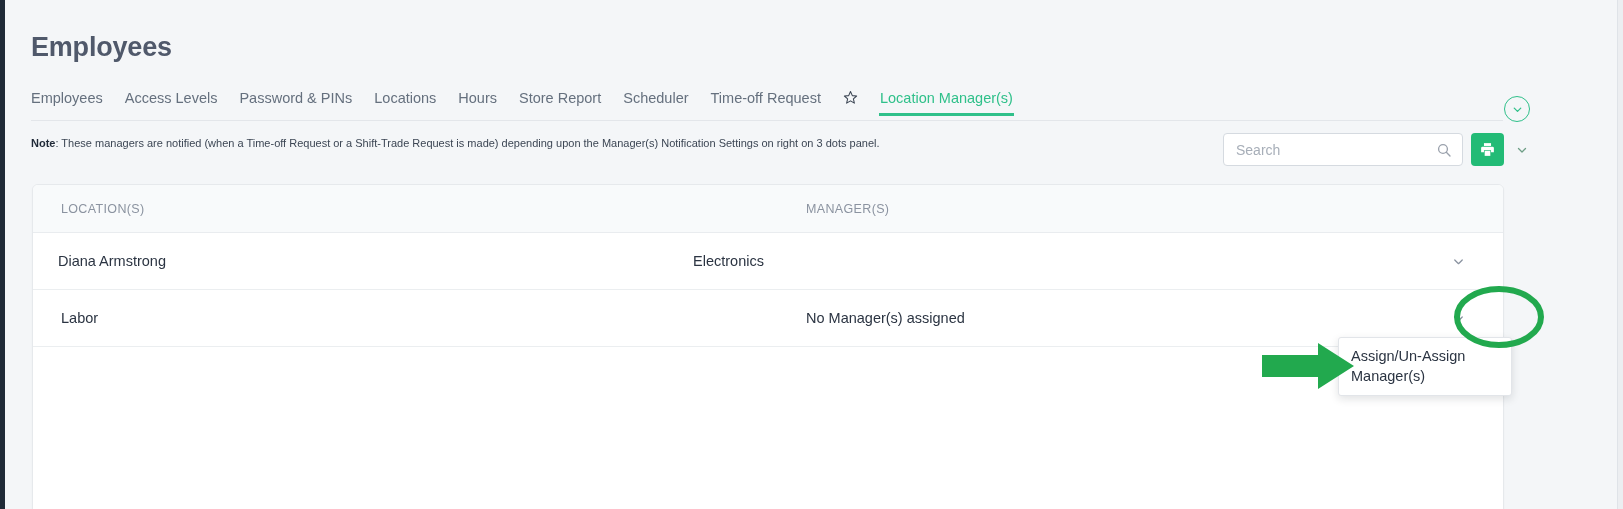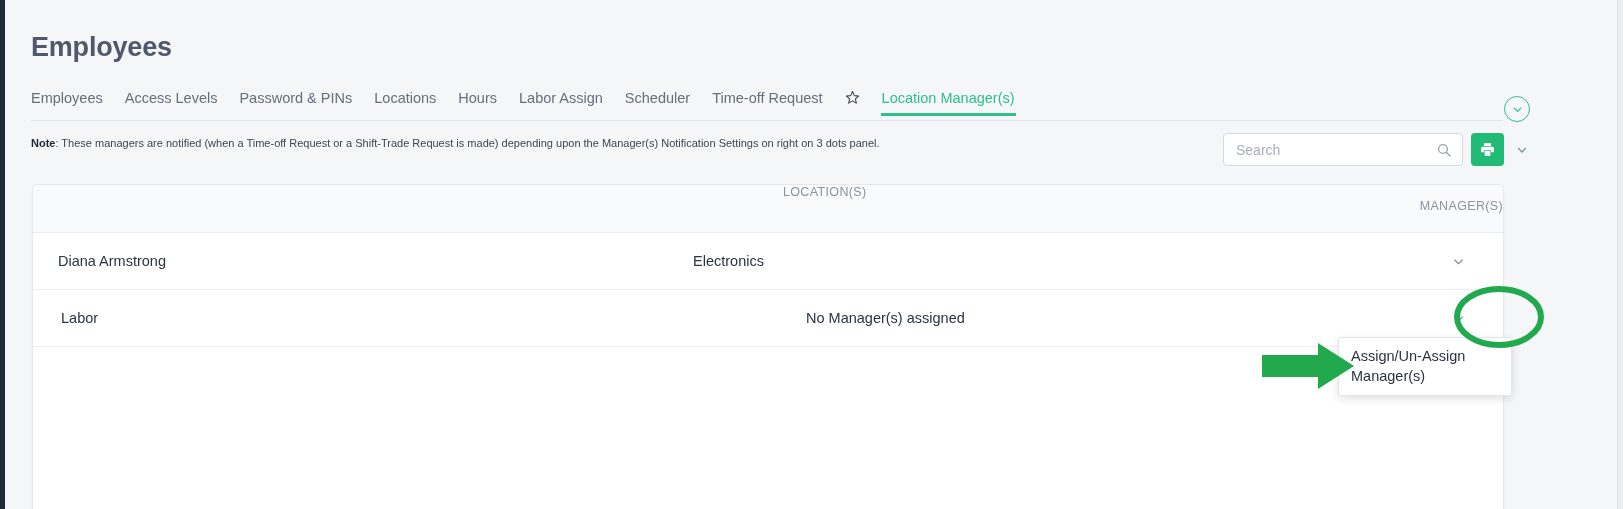--- a/index.html
+++ b/index.html
@@ -158,22 +158,21 @@
     border: 1px solid #e6e9ec;
     border-radius: 6px 6px 0 0;
     overflow: hidden;
     box-shadow: 0 1px 2px rgba(16,24,40,0.04);
   }
   .thead {
     height: 48px;
     background: #f8fafb;
     border-bottom: 1px solid #e9ecef;
     display: flex;
-    align-items: flex-end;
-    flex-direction: column;
+    align-items: center;
   }
   .th {
     font-size: 12.5px;
     letter-spacing: 0.35px;
     color: #8b93a0;
     text-transform: uppercase;
   }
   .col-loc  { width: 748px; padding-left: 28px; }
   .col-mgr  { flex: 1; padding-left: 25px; }
   .col-act  { width: 90px; }
@@ -242,21 +241,21 @@
   <div class="page">
 
     <div class="page-title">Employees</div>
 
     <div class="tabbar">
       <div class="tab">Employees</div>
       <div class="tab">Access Levels</div>
       <div class="tab">Password &amp; PINs</div>
       <div class="tab">Locations</div>
       <div class="tab">Hours</div>
-      <div class="tab">Labor Assign</div>
+      <div class="tab">Store Report</div>
       <div class="tab">Scheduler</div>
       <div class="tab">Time-off Request</div>
 
       <div class="tab star-wrap">
         <span class="star-icon">
           <svg width="15" height="15" viewBox="0 0 24 24" fill="none" stroke="#3c4654" stroke-width="1.7" stroke-linejoin="round" stroke-linecap="round">
             <polygon points="12,2.5 14.9,9.0 21.8,9.6 16.6,14.2 18.2,21.0 12,17.4 5.8,21.0 7.4,14.2 2.2,9.6 9.1,9.0"></polygon>
           </svg>
         </span>
       </div>

